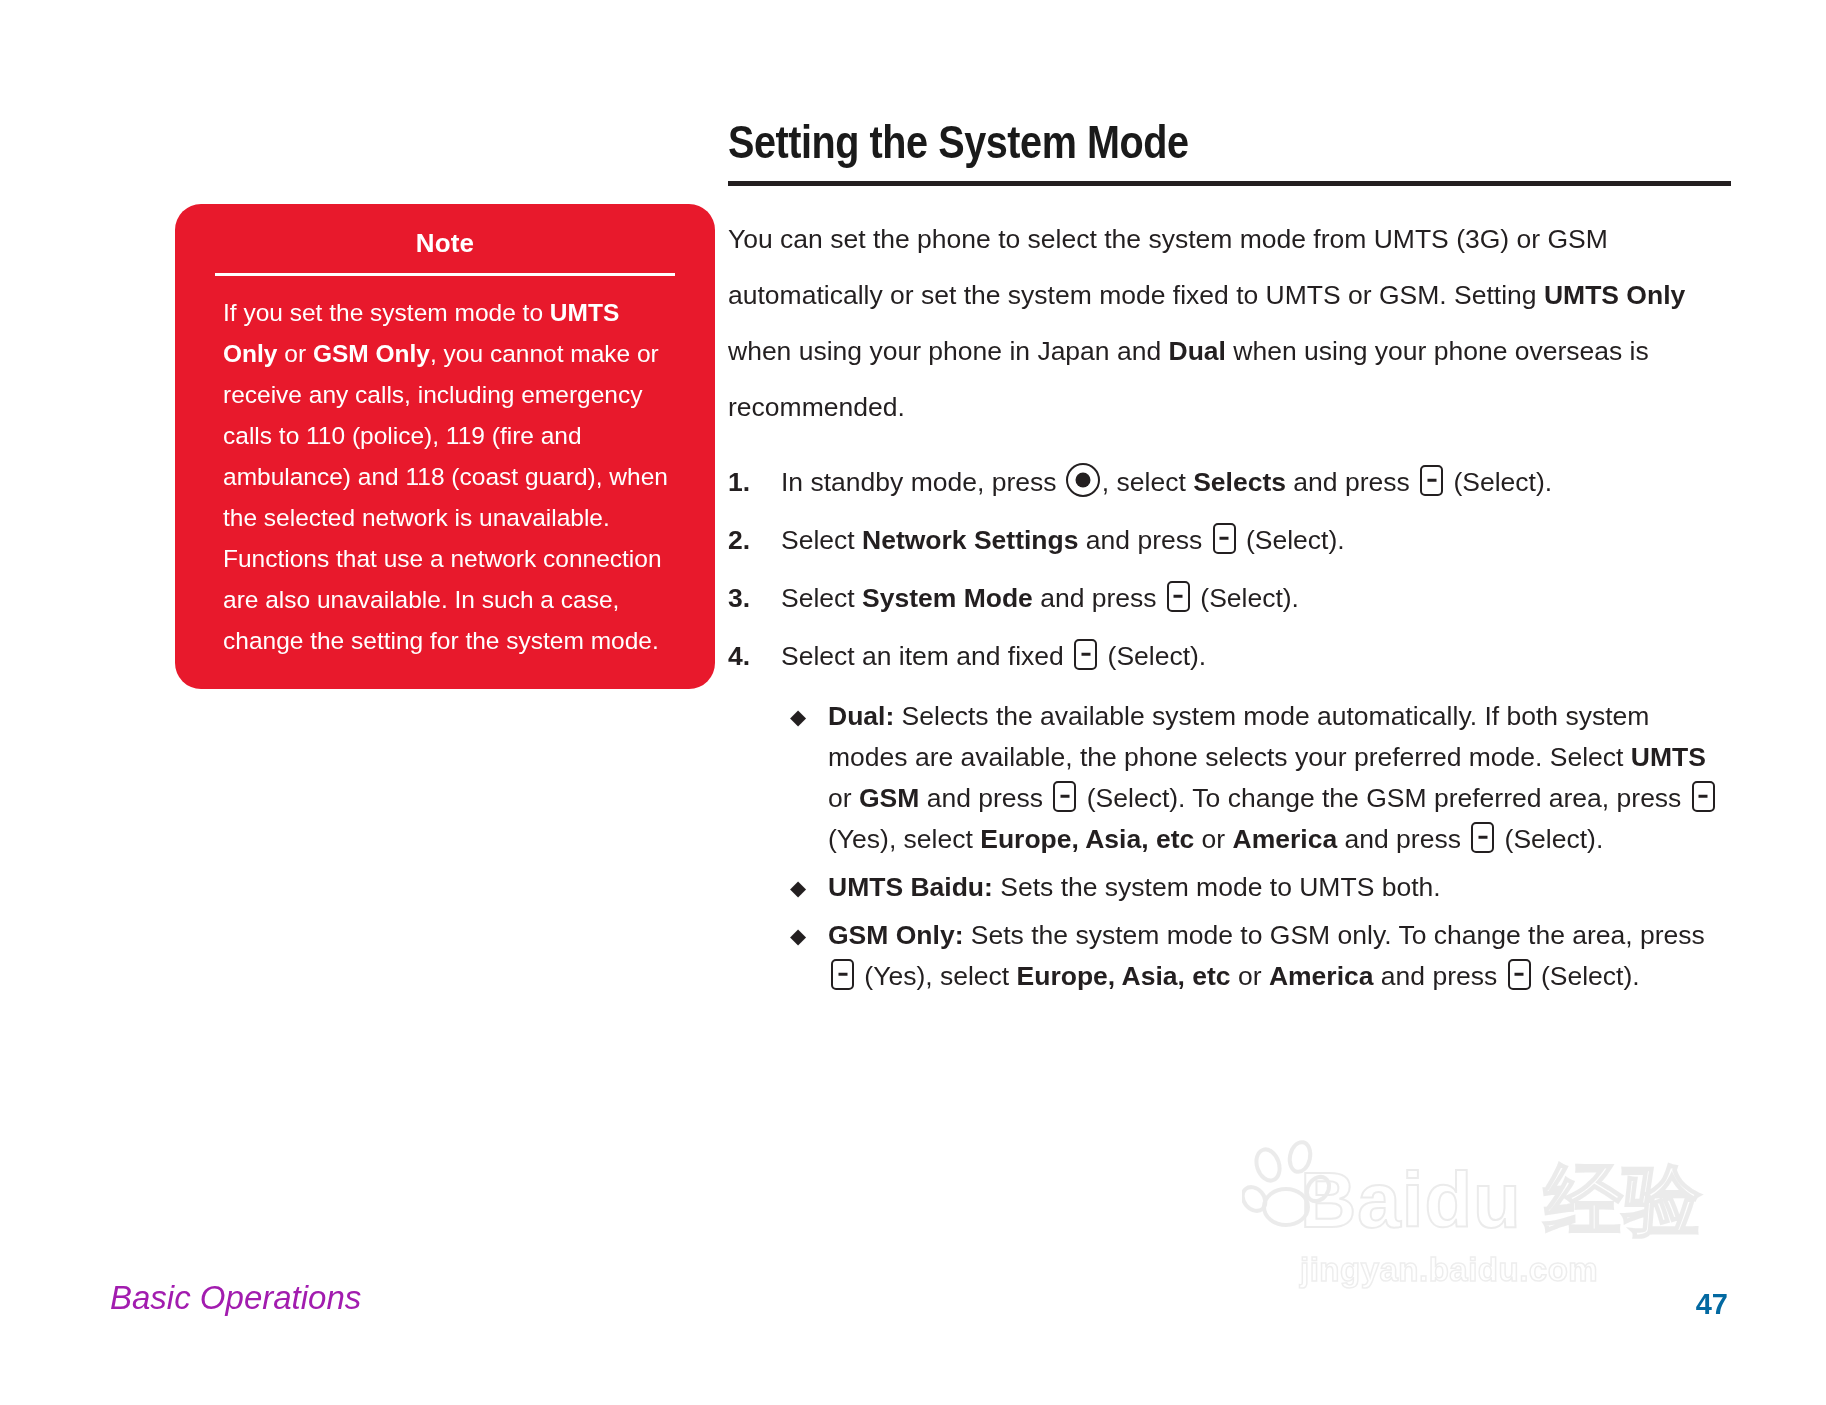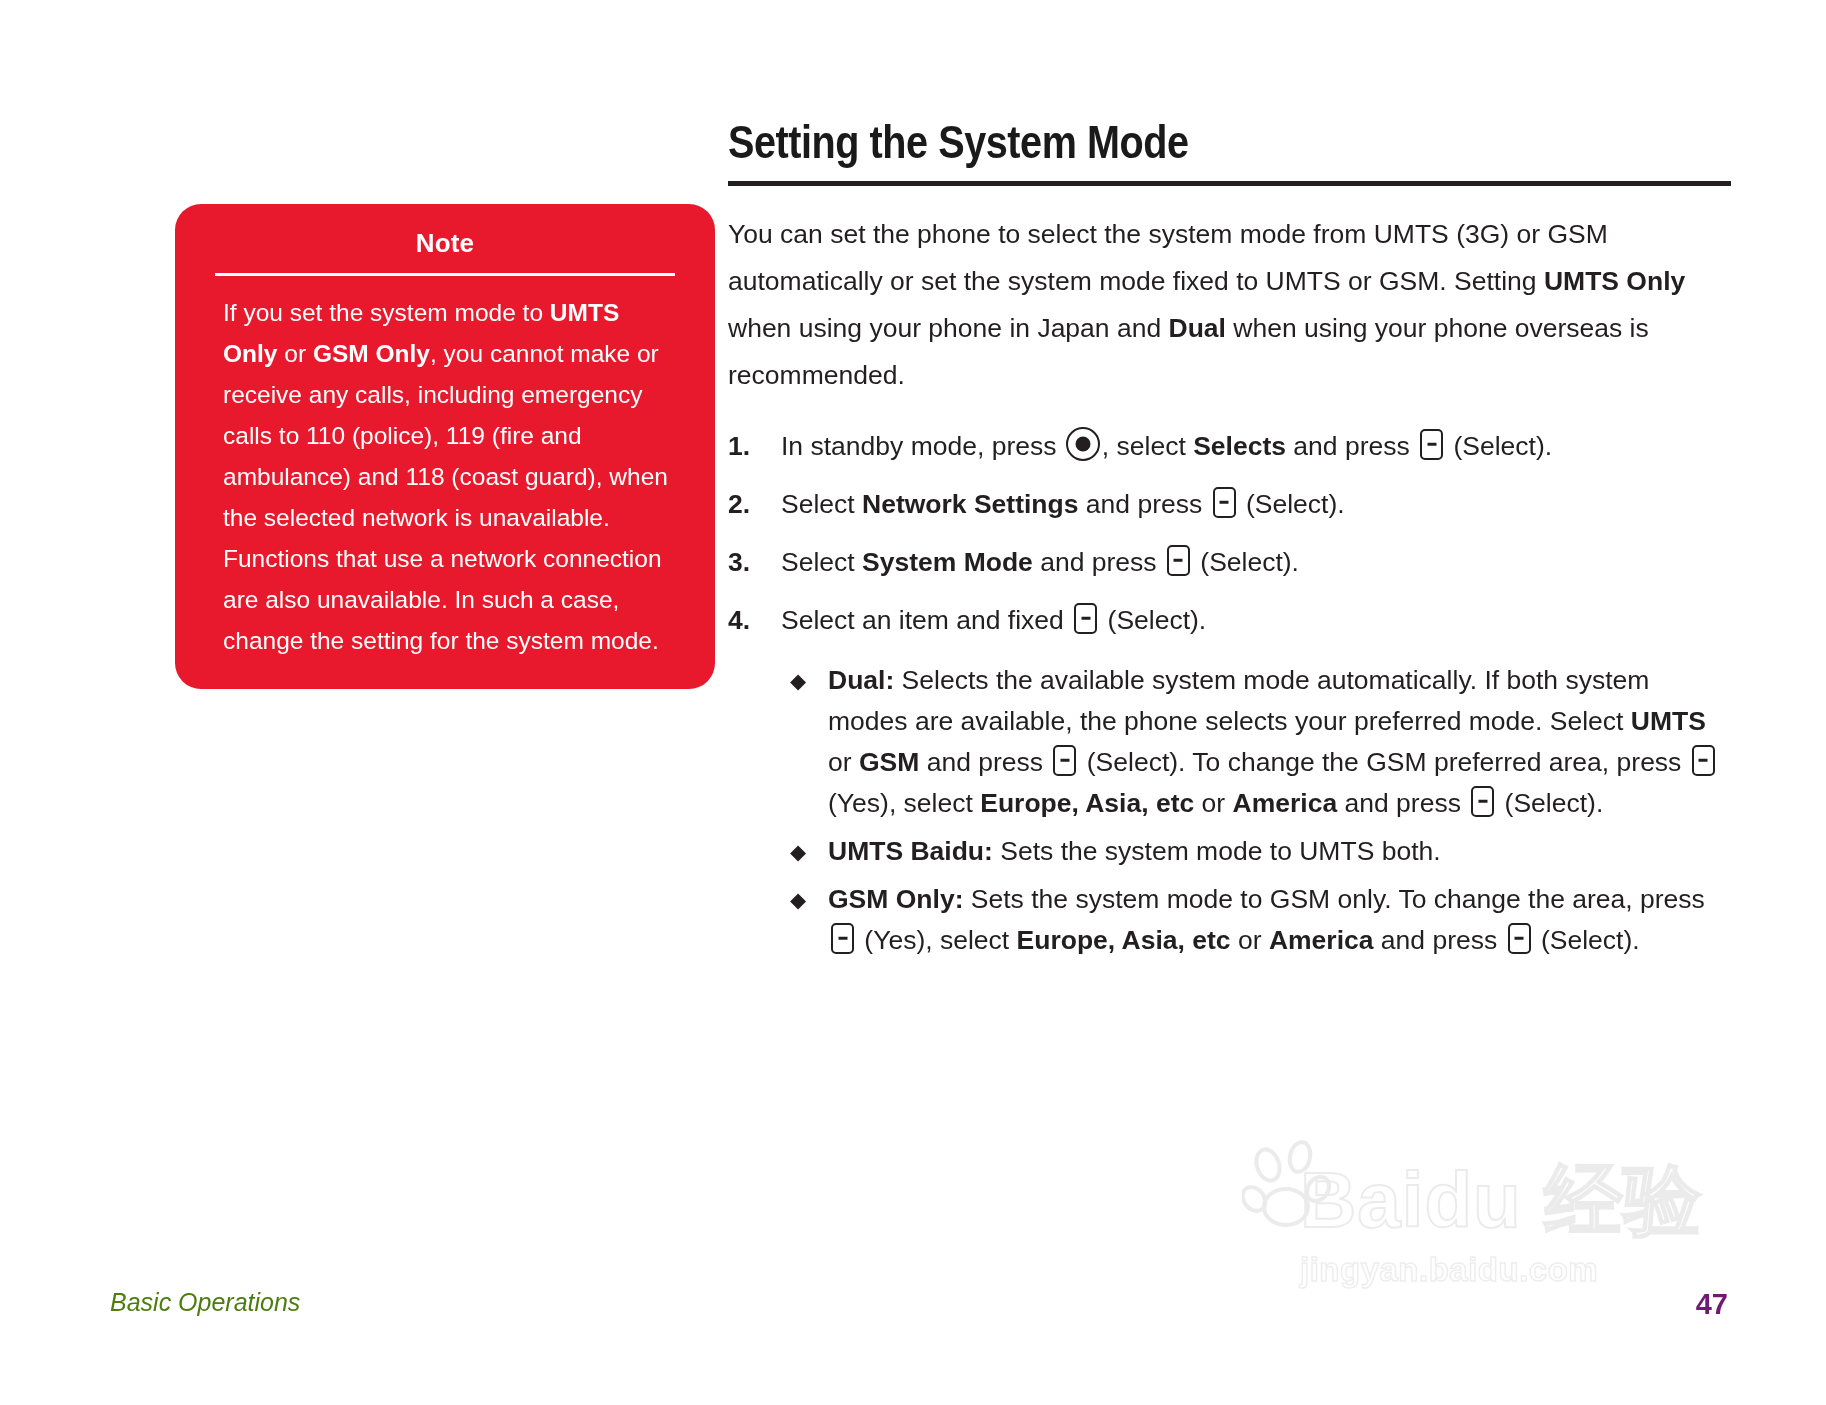--- a/index.html
+++ b/index.html
@@ -60,21 +60,21 @@
     transform-origin:left center;
     color:#1a1a1a;
   }
   .title-rule{
     margin-top:13px;
     height:5px;background:#231f20;width:1003px;
   }
   .intro{
     margin-top:25px;
     font-size:26.5px;
-    line-height:47px;
+    line-height:56px;
     color:#231f20;
   }
   .intro b{font-weight:bold;}
 
   
   ol.steps{
     list-style:none;
     margin:18px 0 0 0;padding:0;
   }
   ol.steps > li{
@@ -142,29 +142,29 @@
     width:9px;height:2.5px;
     background:#231f20;
     transform:translate(-50%,-50%);
   }
 
   
   .footer-section{
     position:absolute;
     left:110px;bottom:88px;
     font-style:italic;
-    font-size:25px;
-    color:#4d7c0f;
+    font-size:33px;
+    color:#a21caf;
   }
   .footer-page{
     position:absolute;
     right:98px;bottom:84px;
     font-weight:bold;
     font-size:29px;
-    color:#701a75;
+    color:#0369a1;
   }
 
   
   .watermark{
     position:absolute;
     left:1300px;top:1155px;
     width:440px;height:190px;
     pointer-events:none;
     opacity:.40;
   }

